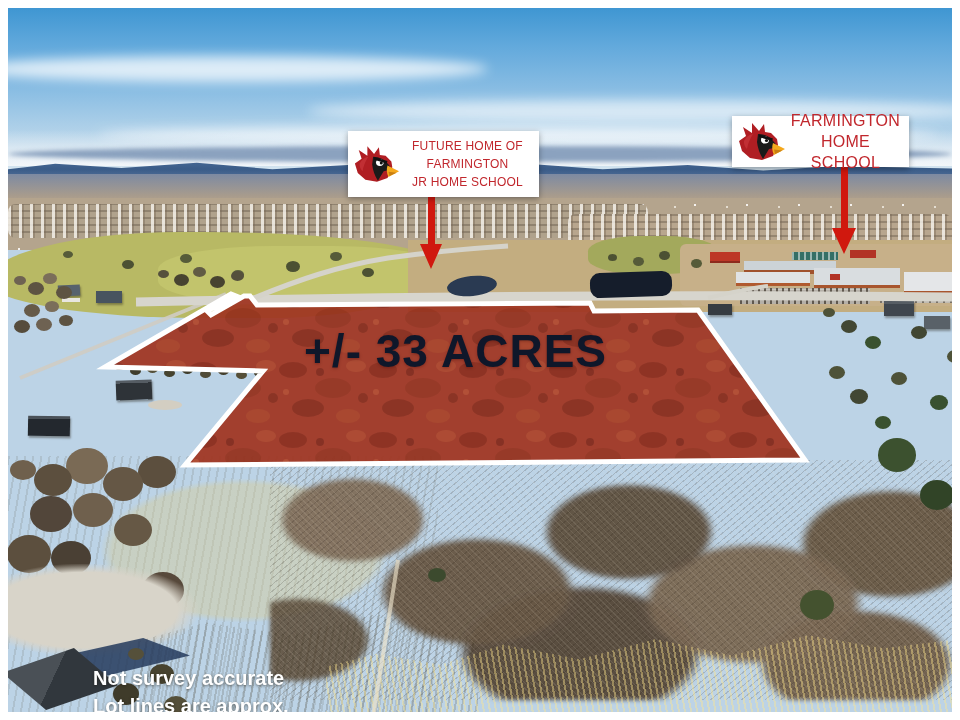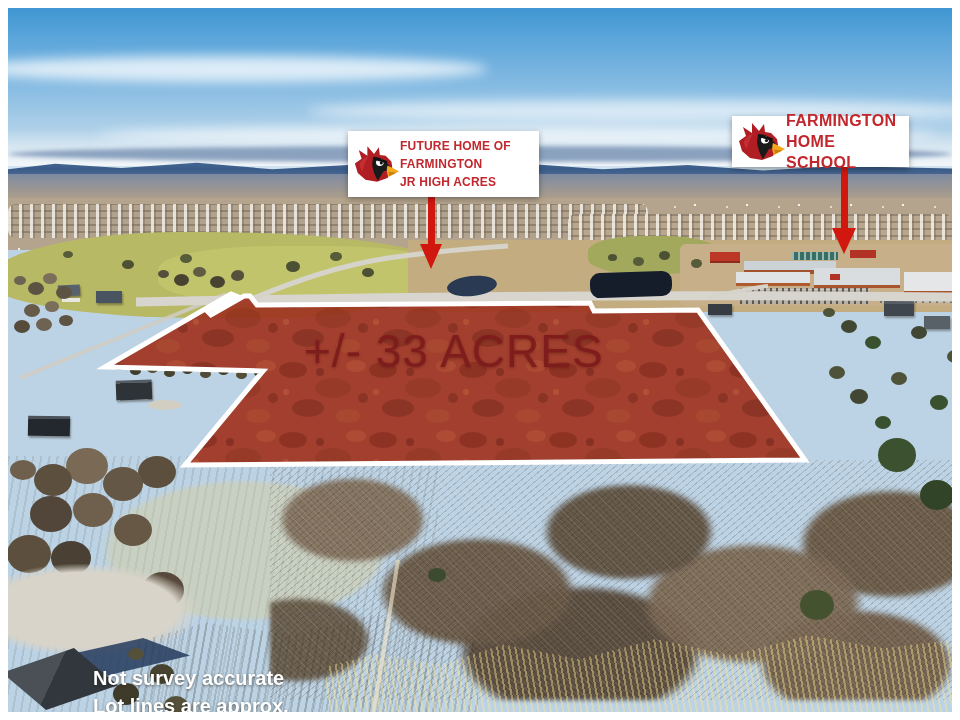--- a/index.html
+++ b/index.html
@@ -105,27 +105,27 @@
 
   
   .overlay{position:absolute;left:0;top:0;width:944px;height:704px;}
 
   
   .sign{position:absolute;background:#ffffff;box-shadow:0 2px 6px rgba(0,0,0,.35);
         display:flex;align-items:center;}
   .sign1{left:340px;top:123px;width:191px;height:66px;padding:3px 4px 3px 4px;}
   .sign2{left:724px;top:108px;width:177px;height:51px;padding:2px 4px;}
   .sign .logo{flex:0 0 auto;}
-  .sign .sign-text{flex:1 1 auto;text-align:left;color:var(--sign-text,#c1272d);font-weight:bold;}
+  .sign .sign-text{flex:1 1 auto;text-align:center;color:var(--sign-text,#c1272d);font-weight:normal;}
   .sign1 .sign-text{font-size:12px;line-height:18px;letter-spacing:.2px;}
   .sign2 .sign-text{font-size:16px;line-height:21px;letter-spacing:.3px;}
 
   
   .parcel-label{position:absolute;left:296px;top:312px;width:400px;
-    color:#7f1d1d;font-weight:normal;font-size:46px;line-height:62px;letter-spacing:1px;
+    color:#0f172a;font-weight:bold;font-size:46px;line-height:62px;letter-spacing:1px;
     text-shadow:0 1px 3px rgba(60,10,5,.35);}
 
   
   .disclaimer{position:absolute;left:85px;top:656px;color:var(--disclaimer-white,#ffffff);
     font-weight:bold;font-size:20px;line-height:28px;text-shadow:0 1px 3px rgba(30,25,15,.6);}
 
   .hidden-defs{position:absolute;width:0;height:0;overflow:hidden;}
 </style>
 </head>
 <body>
@@ -246,21 +246,21 @@
       <polygon points="833,159 840,159 840,220 848,220 836,246 824,220 833,220" style="fill:var(--arrow-red,#d0180e)"></polygon>
     </svg>
 
     <div class="sign sign1">
       <svg class="logo" width="48" height="54" viewBox="0 0 100 90">
           <use href="#cardinal"></use>
         </svg>
       <div class="sign-text">
         <div>FUTURE HOME OF</div>
         <div>FARMINGTON</div>
-        <div>JR HIGH ACRES</div>
+        <div>JR HOME SCHOOL</div>
       </div>
     </div>
 
     <div class="sign sign2">
       <svg class="logo" width="50" height="45" viewBox="0 0 100 90">
           <use href="#cardinal"></use>
         </svg>
       <div class="sign-text">
         <div>FARMINGTON</div>
         <div>HOME SCHOOL</div>

